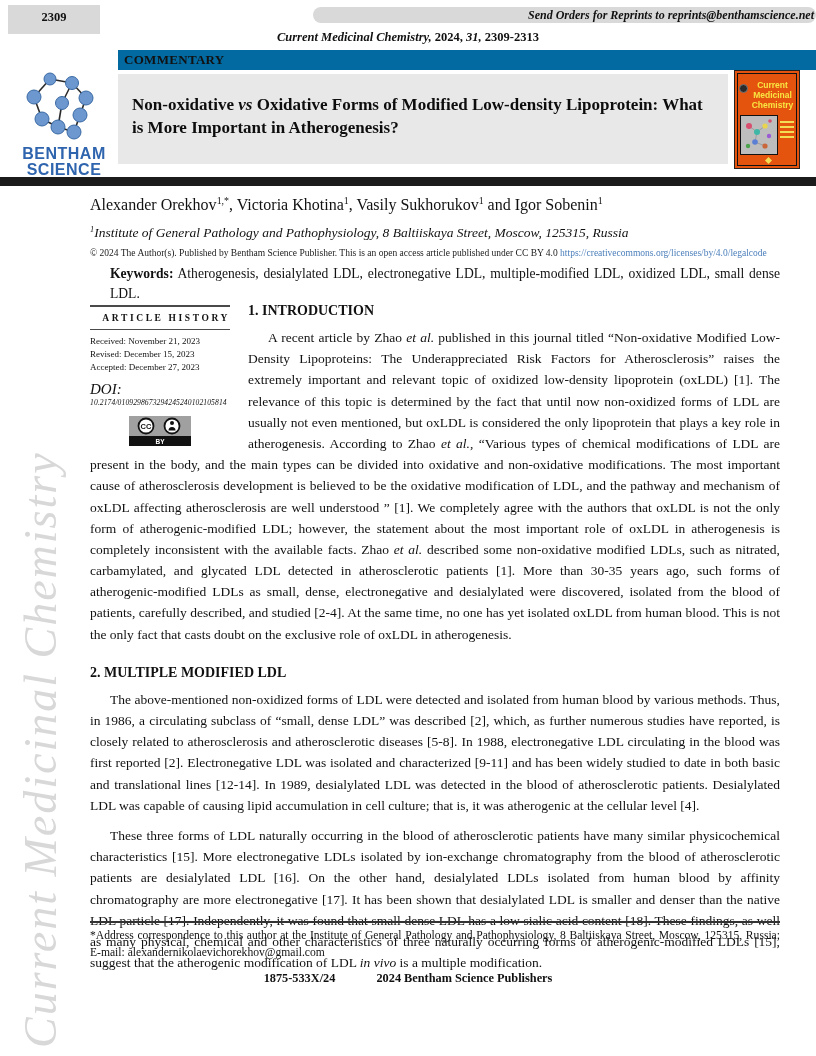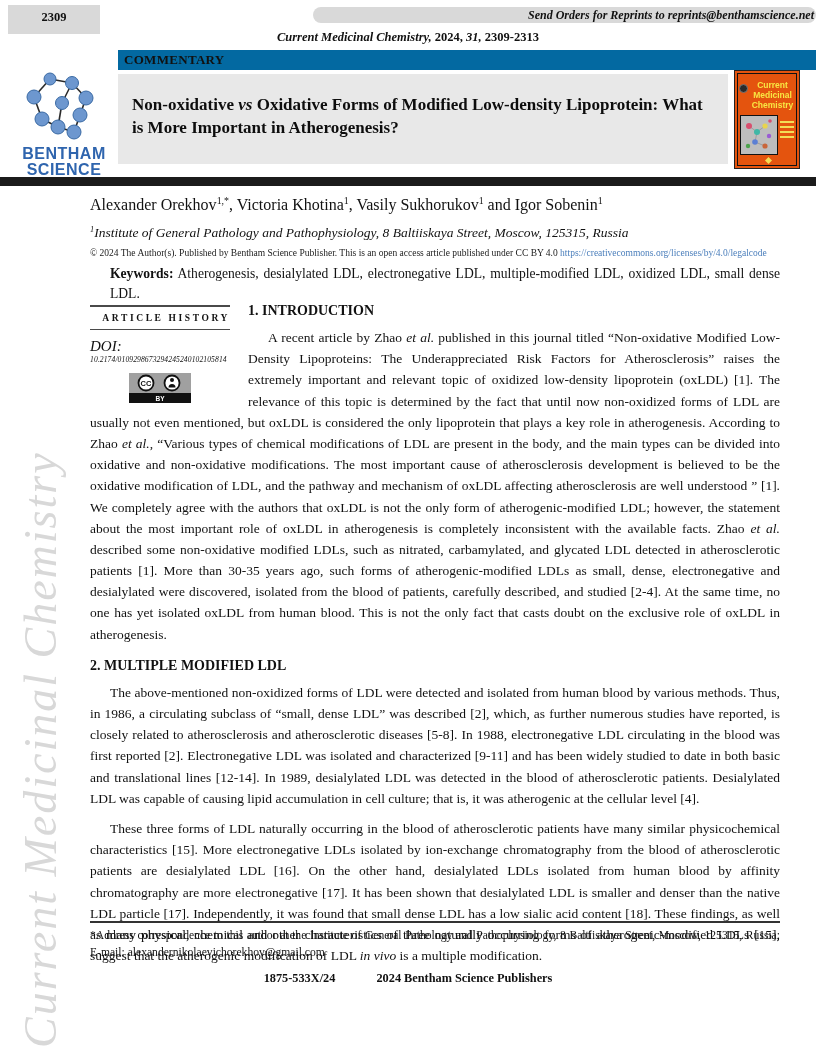--- a/index.html
+++ b/index.html
@@ -52,21 +52,21 @@
   
   .authors { left:90px; top:196px; right:36px; font-size:16px; z-index:2; }
   .affiliation { left:90px; top:225px; right:36px; font-size:13.5px; font-style:italic; z-index:2; }
   .copyright { left:90px; top:248px; right:36px; font-size:9.5px; color:#1a1a1a; z-index:2; }
   .keywords { left:90px; top:264px; right:36px; font-size:13.6px; line-height:1.5;
     text-align:justify; z-index:2;margin-left:20px; }
 
   
   .body-col { left:90px; top:303px; right:36px; z-index:2; }
   .sec-head { font-size:14px; font-weight:bold; margin:0 0 8px 0; }
-  .sec-head.later { margin-top:13px; }
+  .sec-head.later { margin-top:20px; }
   .para { font-size:13.5px; line-height:1.57; text-align:justify; text-indent:20px;
     margin-bottom:9px; }
   .seg-i { font-style:italic; }
   .seg-b { font-weight:bold; }
   .seg-bi { font-weight:bold; font-style:italic; }
   .seg-sup { vertical-align:super; font-size:0.62em; line-height:0; }
   .seg-link { color:#4a7ebb; }
 
   
   .ah { float:left; width:140px; margin:2px 18px 6px 0; }
@@ -179,20 +179,25 @@
 <div class="abs affiliation"><span class="seg-sup">1</span><span>Institute of General Pathology and Pathophysiology, 8 Baltiiskaya Street, Moscow, 125315, Russia</span></div>
 <div class="abs copyright"><span>© 2024 The Author(s). Published by Bentham Science Publisher. This is an open access article published under CC BY 4.0 </span><span class="seg-link">https://creativecommons.org/licenses/by/4.0/legalcode</span></div>
 <div class="abs keywords"><span class="seg-b">Keywords:</span><span> Atherogenesis, desialylated LDL, electronegative LDL, multiple-modified LDL, oxidized LDL, small dense LDL.</span></div>
 
 <div class="abs body-col">
 
   <div class="ah">
     <div class="ah-rule"></div>
     <div class="ah-title">ARTICLE HISTORY</div>
     <div class="ah-rule2"></div>
+    <div class="ah-dates">
+      <div class="ah-item">Received: November 21, 2023</div>
+      <div class="ah-item">Revised: December 15, 2023</div>
+      <div class="ah-item">Accepted: December 27, 2023</div>
+    </div>
     <div class="ah-doi-label">DOI:</div>
     <div class="ah-doi">10.2174/0109298673294245240102105814</div>
 
     <svg class="cc-badge" width="62" height="30" viewBox="0 0 62 30">
       <rect x="0" y="0" width="62" height="20" fill="#a0a0a0"></rect>
       <rect x="0" y="20" width="62" height="10" fill="#111"></rect>
       <circle cx="17" cy="10" r="7.5" fill="#fff" stroke="#111" stroke-width="1.8"></circle>
       <text x="17" y="13" text-anchor="middle" font-size="7.5" font-weight="bold" font-family="Liberation Sans, sans-serif" fill="#111">CC</text>
       <circle cx="43" cy="10" r="7.5" fill="#fff" stroke="#111" stroke-width="1.8"></circle>
       <circle cx="43" cy="7" r="2" fill="#111"></circle>

